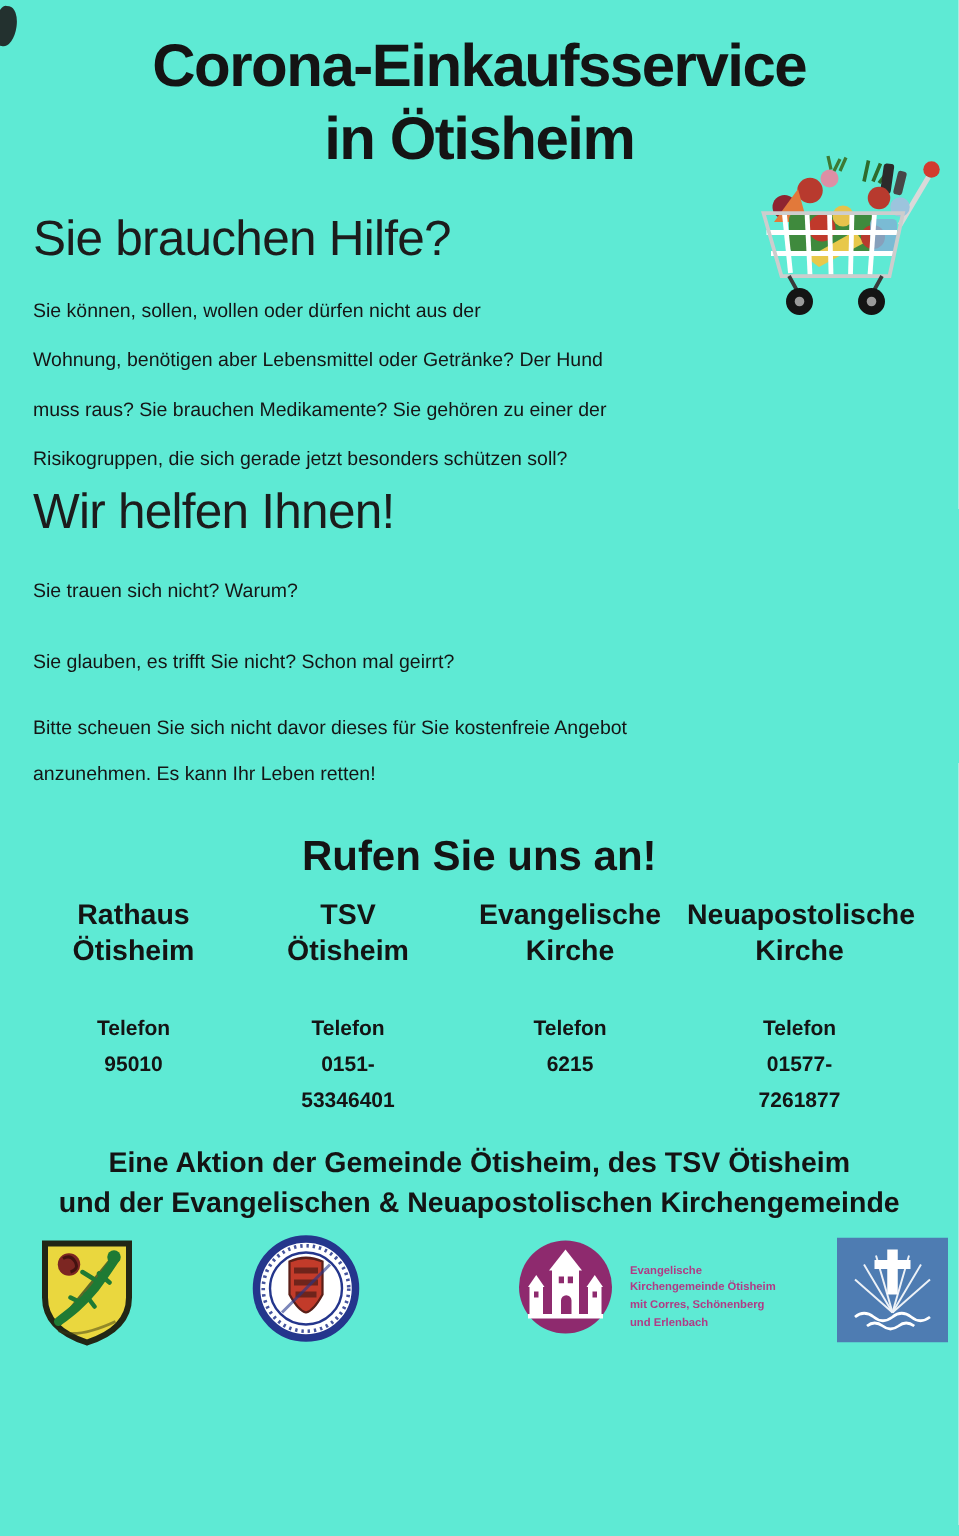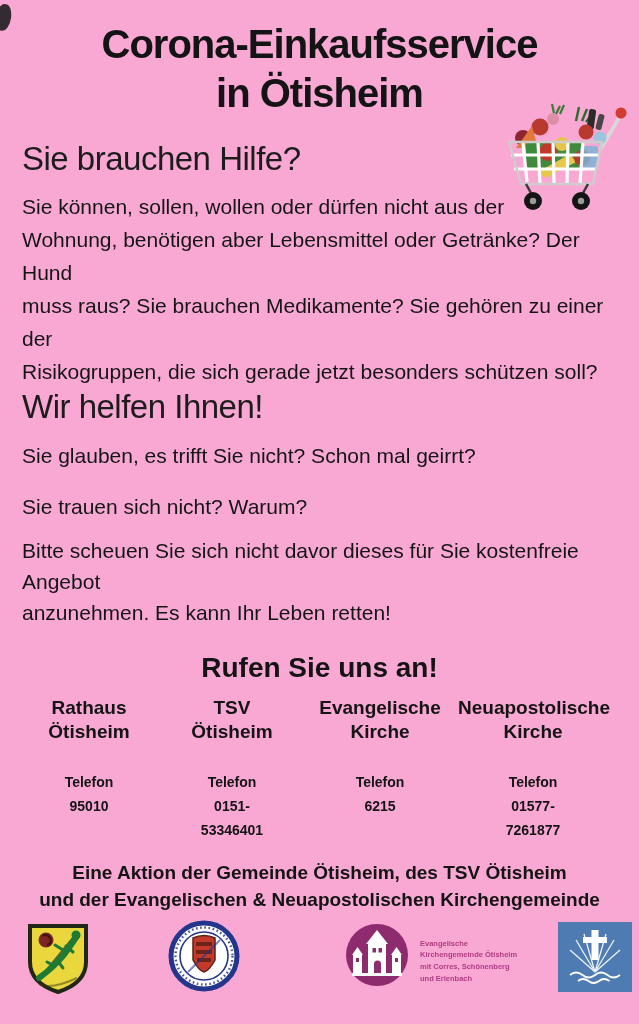--- a/index.html
+++ b/index.html
@@ -1,20 +1,20 @@
 <!DOCTYPE html>
 <html lang="de"><head>
 <meta charset="utf-8">
 <style>
   html,body{margin:0;padding:0;background:#e9e9e9;}
   .canvas{
     position:relative;
     width:639px;height:1024px;
     margin:0 auto;
-    background:#f9a8d4;
+    background:#5eead4;
     font-family:"Liberation Sans", sans-serif;
     color:#161616;
     overflow:hidden;
   }
   .prelines{white-space:pre-line;}
   
   .scan-mark{
     position:absolute;left:-3px;top:4px;width:14px;height:27px;
     background:#1d1d1d;border-radius:45% 55% 60% 40%;transform:rotate(8deg);opacity:.9;
   }
@@ -27,21 +27,21 @@
   }
   .cart-wrap{position:absolute;left:496px;top:96px;width:138px;height:120px;}
   .content{padding:0 28px 0 22px;margin-top:22px;}
   h2.big{
     margin:0;font-weight:400;font-size:33px;line-height:1.15;color:#1c1c1c;
     letter-spacing:-0.5px;
   }
   .h-need{margin-top:36px;}
   .p-body{
     margin:12px 0 0 0;width:600px;
-    font-size:21px;line-height:33px;color:#151515;
+    font-size:13px;line-height:33px;color:#151515;
   }
   .h-wehelp{margin-top:0;}
   .p-q1{margin-top:14px;}
   .p-q2{margin-top:18px;}
   .p-q3{margin-top:12px;line-height:31px;}
   .call-heading{
     margin:24px 0 0 0;text-align:center;
     font-size:28px;font-weight:700;color:#141414;
   }
   .contacts{
@@ -131,22 +131,22 @@
   <div class="content">
     <h2 class="big h-need">Sie brauchen Hilfe?</h2>
 
     <p class="p-body prelines">Sie können, sollen, wollen oder dürfen nicht aus der
 Wohnung, benötigen aber Lebensmittel oder Getränke? Der Hund
 muss raus? Sie brauchen Medikamente? Sie gehören zu einer der
 Risikogruppen, die sich gerade jetzt besonders schützen soll?</p>
 
     <h2 class="big h-wehelp">Wir helfen Ihnen!</h2>
 
+    <p class="p-body p-q2 prelines">Sie trauen sich nicht? Warum?</p>
     <p class="p-body p-q1 prelines">Sie glauben, es trifft Sie nicht? Schon mal geirrt?</p>
-    <p class="p-body p-q2 prelines">Sie trauen sich nicht? Warum?</p>
     <p class="p-body p-q3 prelines">Bitte scheuen Sie sich nicht davor dieses für Sie kostenfreie Angebot
 anzunehmen. Es kann Ihr Leben retten!</p>
   </div>
 
   <h3 class="call-heading">Rufen Sie uns an!</h3>
 
   <div class="contacts">
     <div class="contact-col">
       <div class="contact-name prelines">Rathaus
 Ötisheim</div>

